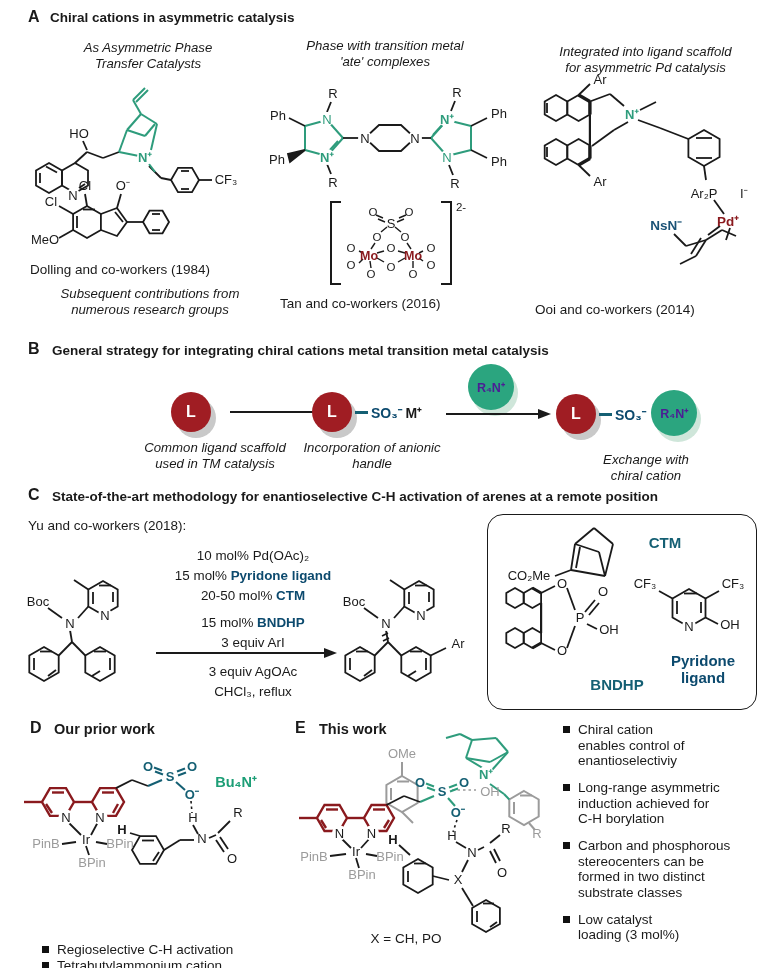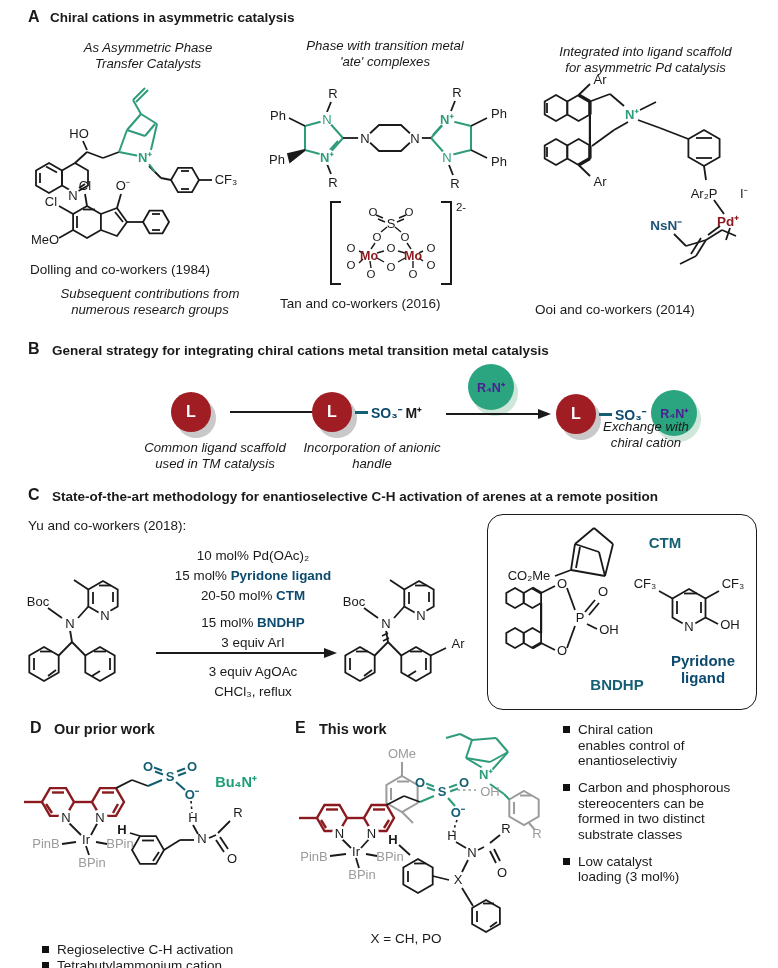--- a/index.html
+++ b/index.html
@@ -287,21 +287,21 @@
     <div class="bond"></div>
     <span class="teal" style="font-size:14px">SO₃⁻</span>
     <div class="gcircle" style="margin-left:2px;margin-top:-2px">
         <span>R₄N⁺</span>
       </div>
   </div>
   <div class="abs note" style="left:115px;top:440px;width:200px">Common ligand scaffold
 used in TM catalysis</div>
   <div class="abs note" style="left:282px;top:440px;width:180px">Incorporation of anionic
 handle</div>
-  <div class="abs note" style="left:556px;top:419px;width:180px">Exchange with
+  <div class="abs note" style="left:556px;top:452px;width:180px">Exchange with
 chiral cation</div>
 
   <div class="abs panel-label" style="left:28px;top:486px">C</div>
   <div class="abs panel-title" style="left:52px;top:489px">State-of-the-art methodology for enantioselective C-H activation of arenes at a remote position</div>
   <div class="abs" style="left:28px;top:518px;font-size:13.5px">Yu and co-workers (2018):</div>
 
   <svg class="abs" style="left:8px;top:542px" width="195" height="168">
     <g stroke="#1a1a1a" stroke-width="1.8" fill="none">
       <line x1="40" y1="66" x2="54" y2="76"></line>
       <polygon points="95,39 109.7,47.5 109.7,64.5 95,73 80.3,64.5 80.3,47.5"></polygon>
@@ -606,20 +606,23 @@
       <text x="252" y="147" fill="#1a1a1a">O</text>
       <text x="208" y="154" fill="#1a1a1a">X</text>
       <text x="156" y="213" font-size="13.5" fill="#1a1a1a">X = CH, PO</text>
     </g>
   </svg>
 
   <div class="abs blist" style="left:563px;top:722px;width:205px;gap:11px">
     <div class="bullet"><span class="sq"></span><span>Chiral cation
 enables control of
 enantioselectiviy</span></div>
+    <div class="bullet"><span class="sq"></span><span>Long-range asymmetric
+induction achieved for
+C-H borylation</span></div>
     <div class="bullet"><span class="sq"></span><span>Carbon and phosphorous
 stereocenters can be
 formed in two distinct
 substrate classes</span></div>
     <div class="bullet"><span class="sq"></span><span>Low catalyst
 loading (3 mol%)</span></div>
   </div>
 
 </div>
 

